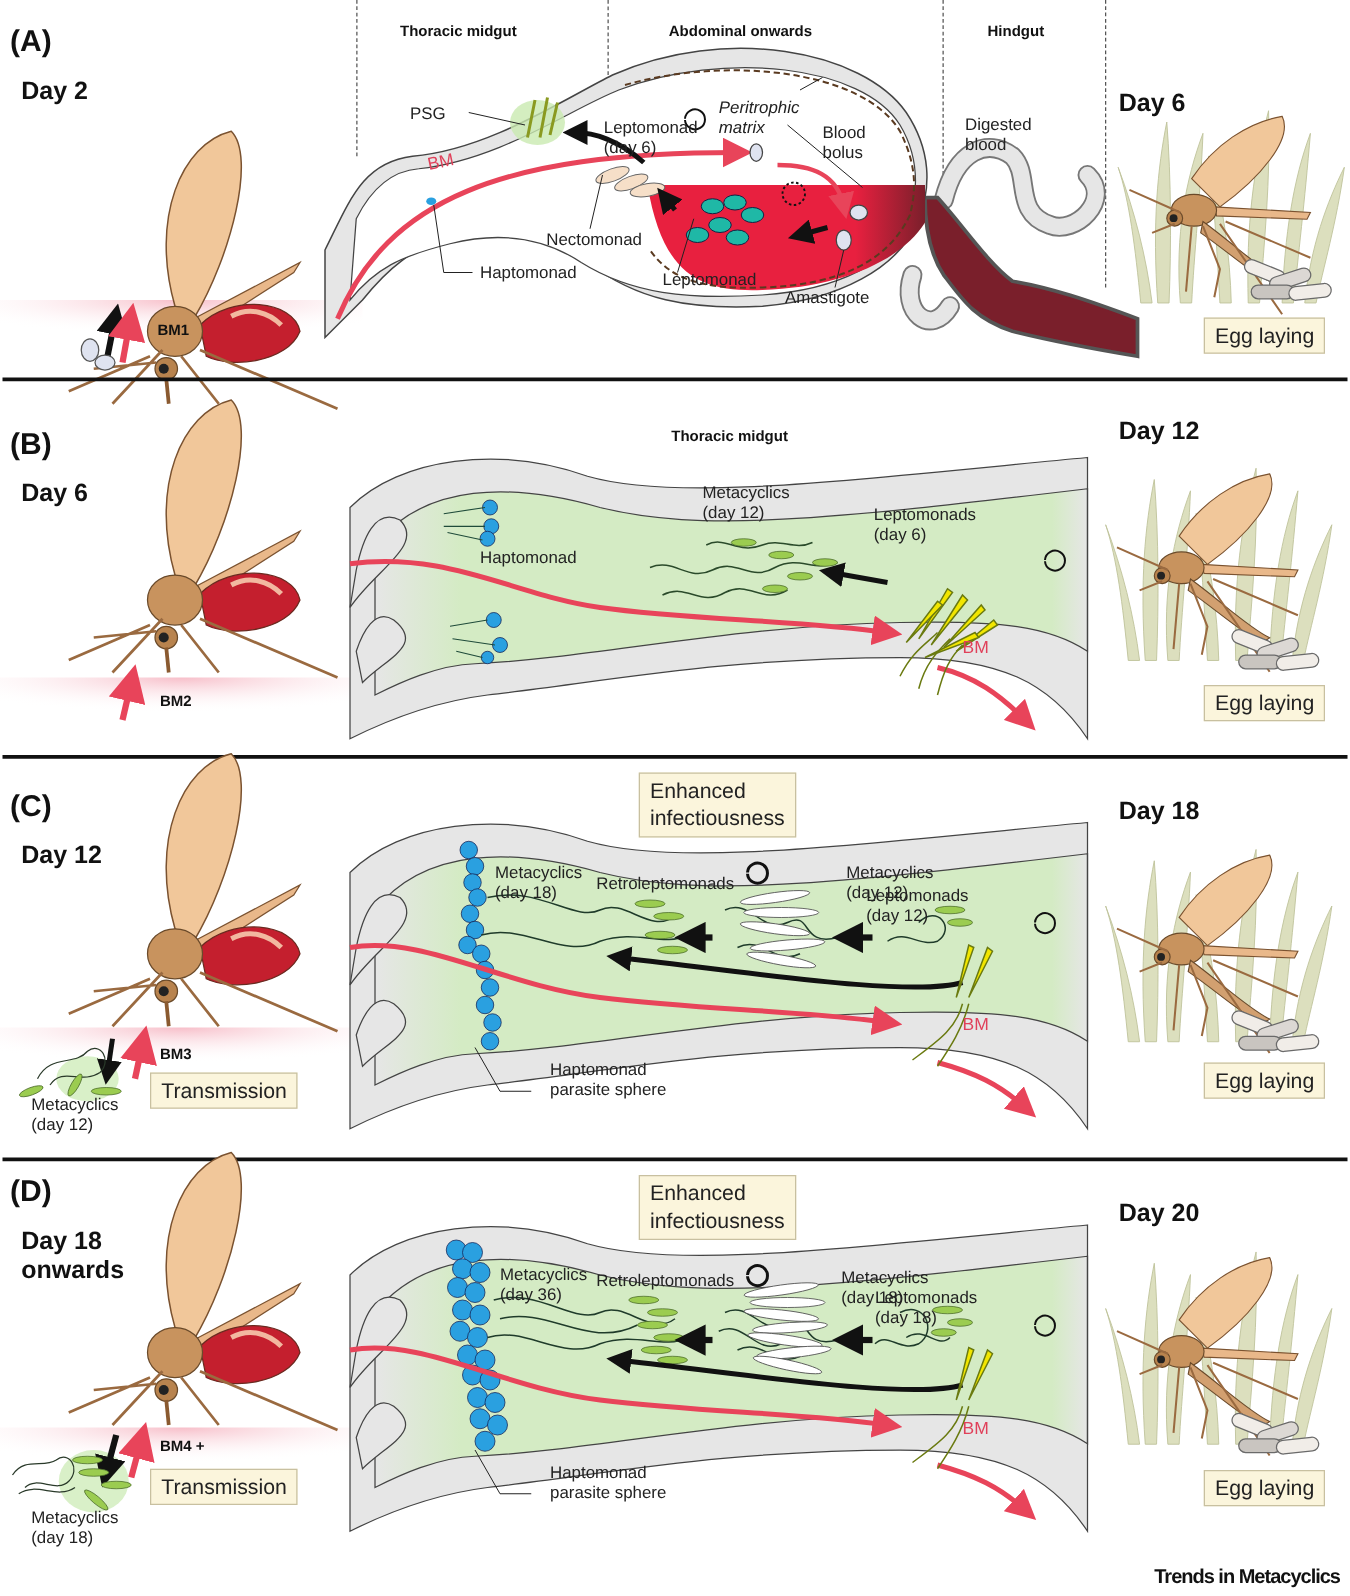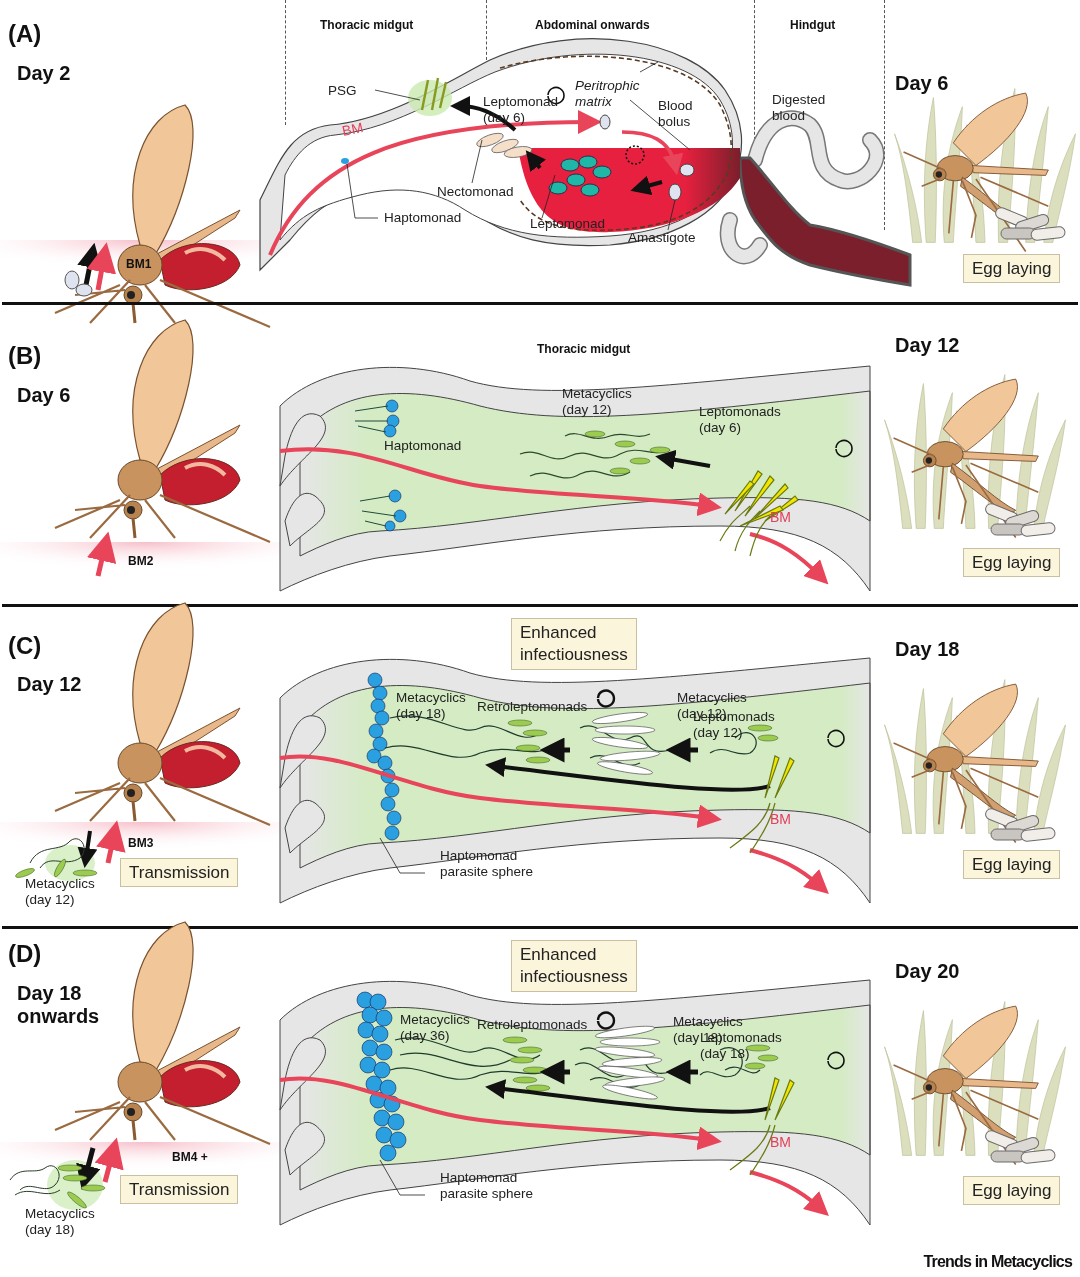--- a/index.html
+++ b/index.html
@@ -383,21 +383,21 @@
     <path d="M100,42 L108,12" stroke="#e8445a" stroke-width="5" marker-end="url(#arrRed)"></path>
     <path d="M5,40 C15,25 30,35 40,28 C50,20 60,35 50,45 C40,55 25,40 15,50 M10,55 C25,45 40,60 55,50" stroke="#2a3a2a" stroke-width="1" fill="none"></path>
     <g fill="#9bcc50" stroke="#4a6a2a" stroke-width="0.6">
       <ellipse cx="65" cy="28" rx="12" ry="3"></ellipse>
         <ellipse cx="70" cy="38" rx="12" ry="3"></ellipse>
       <ellipse cx="88" cy="48" rx="12" ry="3"></ellipse>
         <ellipse cx="72" cy="60" rx="12" ry="3" transform="rotate(40 72 60)"></ellipse>
     </g>
   </svg>
   <div class="lbl" style="left:25px;top:276px;"><span>Metacyclics</span><br><span>(day 18)</span></div>
-  <div class="lbl-bold" style="left:128px;top:220px;margin-left:44px;">BM4 +</div>
+  <div class="lbl-bold" style="left:128px;top:220px;">BM4 +</div>
   <div class="box" style="left:120px;top:245px;">Transmission</div>
 
   <svg style="left:280px;top:30px" width="600" height="265" viewBox="0 0 600 265">
     <path d="M0,60 C40,20 120,10 190,35 C260,55 380,40 590,20 L590,265 C560,220 520,200 440,200 C300,200 200,220 110,230 C70,235 30,250 0,265 z" fill="#e6e6e6" stroke="#444" stroke-width="1"></path>
     <path d="M20,90 C60,40 130,40 200,60 C280,80 380,70 590,45 L590,195 C560,175 520,170 440,172 C300,175 200,200 100,205 C70,206 40,220 20,230 z" fill="url(#lumenFade)" stroke="#444" stroke-width="1"></path>
     <path d="M0,150 C20,120 60,100 40,80 C20,70 10,95 5,120 z" fill="#e6e6e6" stroke="#444"></path>
     <path d="M10,215 C30,195 60,185 35,165 C20,155 10,175 5,190 z" fill="#e6e6e6" stroke="#444"></path>
     <g fill="#2aa0e0" stroke="#125" stroke-width="0.6">
       <circle cx="85" cy="40" r="8"></circle>
         <circle cx="98" cy="42" r="8"></circle>

